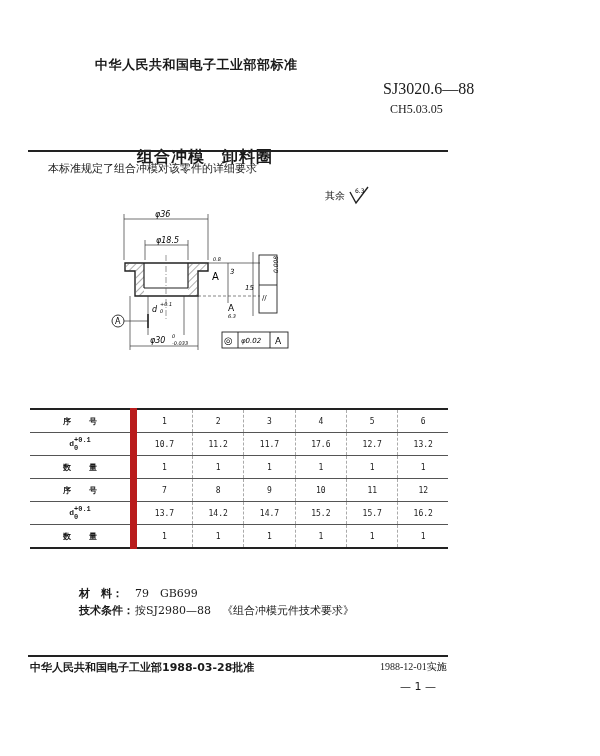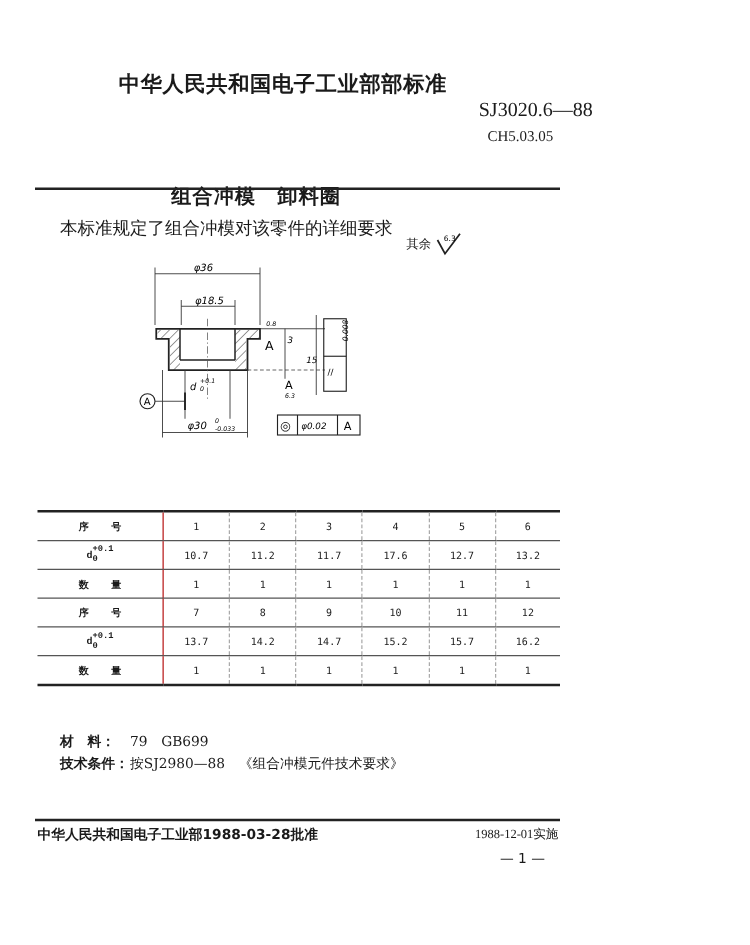--- a/index.html
+++ b/index.html
@@ -1,40 +1,40 @@
 <!DOCTYPE html>
 <html><head>
 <meta charset="utf-8">
 <style>
   html, body { margin: 0; padding: 0; background: #ffffff; }
   body { width: 600px; height: 756px; position: relative; overflow: hidden;
          font-family: "DejaVu Serif", "Liberation Serif", serif; color: #1a1a1a; }
   .abs { position: absolute; }
-  .org { left: 95px; top: 56px; font-size: 17px; font-weight: bold;
+  .org { left: 95px; top: 56px; font-size: 13px; font-weight: bold;
          font-family: "DejaVu Sans", sans-serif; letter-spacing: 0.5px; }
   .code1 { left: 383px; top: 80px; font-size: 16px; font-family: "Liberation Serif", serif; }
   .code2 { left: 390px; top: 102px; font-size: 12px; font-family: "Liberation Serif", serif; }
   .title { left: 137px; top: 103px; font-size: 16px; font-weight: bold;
            font-family: Liberation Serif, serif; letter-spacing: 1px; word-spacing: 8px; margin-top: 44px; }
   .rule { left: 28px; width: 420px; height: 0; border-top: 2px solid #222; }
-  .intro { left: 48px; top: 174px; font-size: 14px; font-family: Liberation Sans, sans-serif; }
+  .intro { left: 48px; top: 161px; font-size: 11px; font-family: Liberation Sans, sans-serif; }
   .roughness { left: 325px; top: 186px; font-size: 10px; font-family: "DejaVu Sans", sans-serif; font-weight: normal; }
   .drawing { left: 100px; top: 200px; }
   table.spec { position: absolute; left: 30px; top: 408px; width: 418px; border-collapse: collapse;
                font-family: "DejaVu Sans Mono", monospace; font-size: 8px; }
   table.spec td { height: 22px; text-align: center; border-bottom: 1px solid #555; padding: 0; }
   table.spec td.hd { width: 82px; font-family: "DejaVu Sans", sans-serif; font-weight: bold;
-                     border-right: 1px solid #b91c1c; letter-spacing: 18px; padding-left: 18px; }
+                     border-right: 7px solid #b91c1c; letter-spacing: 18px; padding-left: 18px; }
   table.spec td.hd.dsym { letter-spacing: 0; padding-left: 0; font-family: Liberation Mono, monospace; }
   table.spec td.v { border-right: 1px dashed #aaa; }
   table.spec tr.top td { border-top: 2px solid #222; }
   table.spec tr.bottom td { border-bottom: 2px solid #222; }
   .tol { display: inline-block; vertical-align: middle; line-height: 8px; font-size: 7px; text-align: left; }
   .notes { left: 48px; top: 586px; font-size: 11px; font-family: "DejaVu Sans", sans-serif; line-height: 16.5px; }
-  .notes .lbl { font-weight: bold; display: inline-block; width: 56px; }
+  .notes .lbl { font-weight: bold; display: inline-block; width: 56px; margin-left: 31px; }
   .notes .val { font-family: "DejaVu Serif", serif; }
   .approve { left: 30px; top: 660px; font-size: 11px; font-weight: bold; font-family: "DejaVu Sans", sans-serif; }
   .effective { left: 380px; top: 660px; font-size: 10px; font-family: Liberation Serif, serif; }
   .page { left: 400px; top: 680px; font-size: 11px; font-family: "DejaVu Sans", sans-serif; }
 </style>
 </head>
 <body>
 
 <div class="abs org">中华人民共和国电子工业部部标准</div>
 <div class="abs code1">SJ3020.6—88</div>

